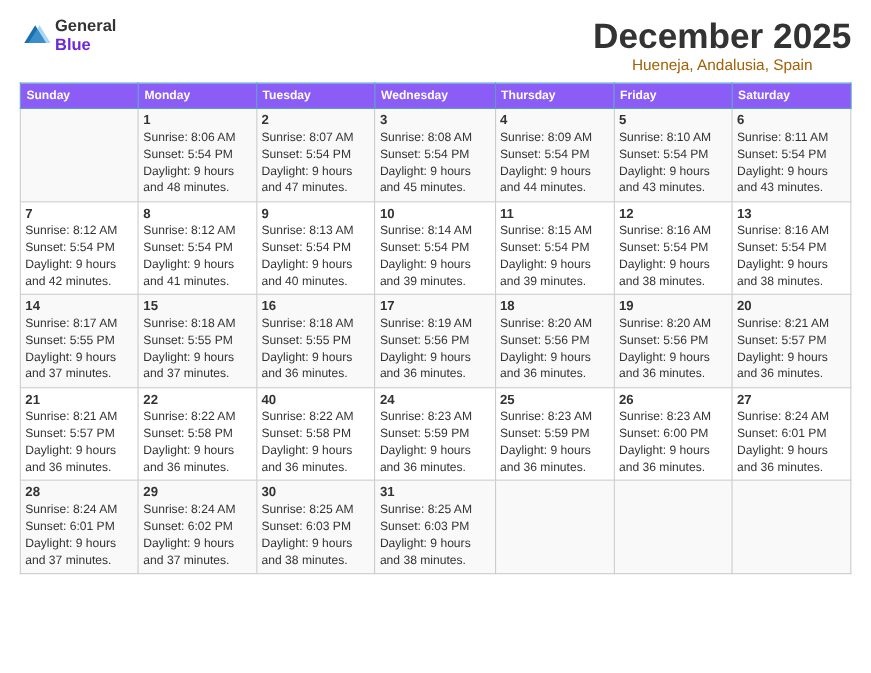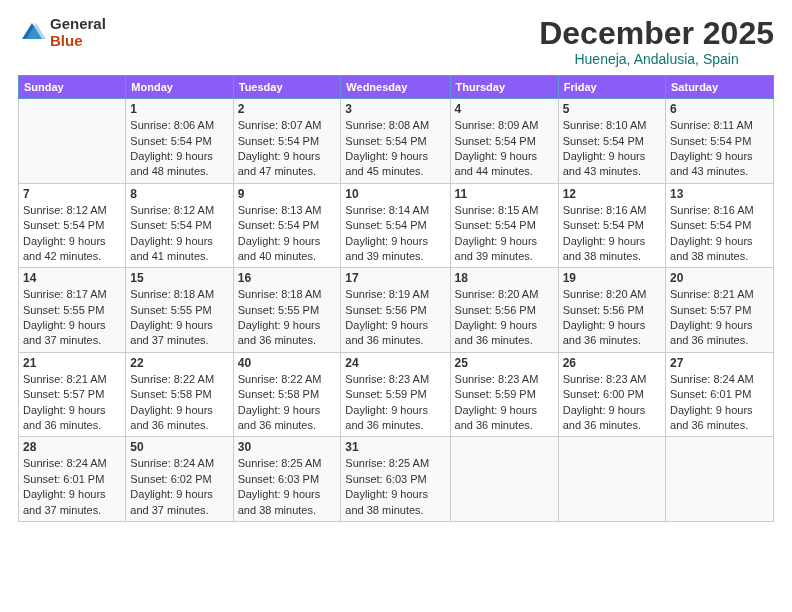--- a/index.html
+++ b/index.html
@@ -33,38 +33,38 @@
       line-height: 1.1;
     }
     .logo-general {
       font-size: 15px;
       font-weight: bold;
       color: #333;
     }
     .logo-blue {
       font-size: 15px;
       font-weight: bold;
-      color: #c2410c;
+      color: #6d28d9;
     }
     .logo-icon {
       width: 28px;
       height: 28px;
     }
     .title-area {
       text-align: center;
     }
     .month-title {
       font-size: 32px;
       font-weight: bold;
       color: #333;
       line-height: 1.1;
     }
     .subtitle {
       font-size: 14px;
-      color: #0f766e;
+      color: #a16207;
     }
     table {
       width: 100%;
       border-collapse: collapse;
       font-size: 10px;
     }
     thead tr th {
       background-color: #8b5cf6;
       color: white;
       text-align: left;
@@ -251,21 +251,21 @@
             <div class="day-num">27</div>
             <div class="day-detail">Sunrise: 8:24 AM<br>Sunset: 6:01 PM<br>Daylight: 9 hours and 36 minutes.</div>
           </td>
         </tr>
         <tr>
           <td>
             <div class="day-num">28</div>
             <div class="day-detail">Sunrise: 8:24 AM<br>Sunset: 6:01 PM<br>Daylight: 9 hours and 37 minutes.</div>
           </td>
           <td>
-            <div class="day-num">50</div>
+            <div class="day-num">29</div>
             <div class="day-detail">Sunrise: 8:24 AM<br>Sunset: 6:02 PM<br>Daylight: 9 hours and 37 minutes.</div>
           </td>
           <td>
             <div class="day-num">30</div>
             <div class="day-detail">Sunrise: 8:25 AM<br>Sunset: 6:03 PM<br>Daylight: 9 hours and 38 minutes.</div>
           </td>
           <td>
             <div class="day-num">31</div>
             <div class="day-detail">Sunrise: 8:25 AM<br>Sunset: 6:03 PM<br>Daylight: 9 hours and 38 minutes.</div>
           </td>

